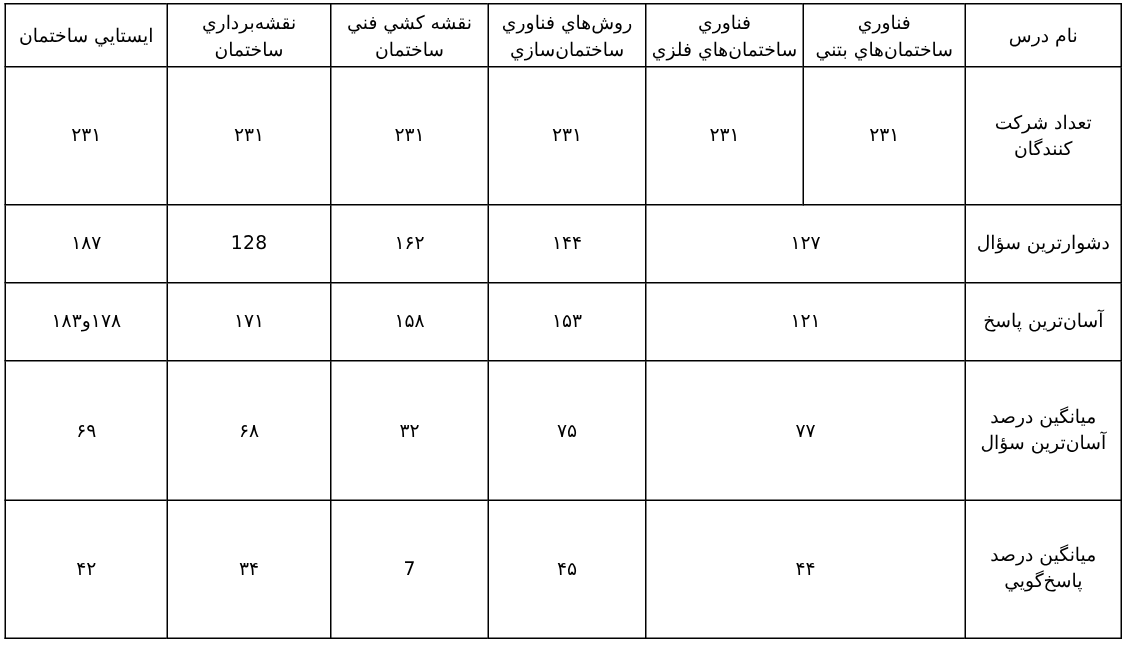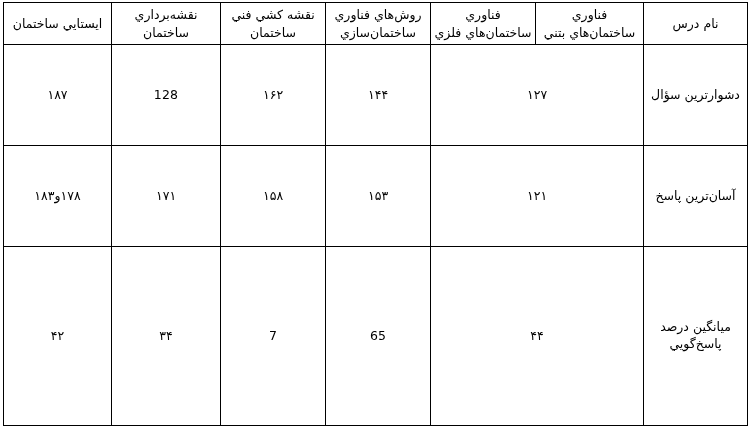--- a/index.html
+++ b/index.html
@@ -83,38 +83,55 @@
         <th>فناوري ساختمان‌هاي بتني</th>
         <th>فناوري ساختمان‌هاي فلزي</th>
         <th>روش‌هاي فناوري ساختمان‌سازي</th>
         <th>نقشه كشي فني ساختمان</th>
         <th>نقشه‌برداري ساختمان</th>
         <th>ايستايي ساختمان</th>
       </tr>
     </thead>
     <tbody>
       <tr>
+        <td class="rowlabel">تعداد شركت كنندگان</td>
+        <td class="num">۲۳۱</td>
+        <td class="num">۲۳۱</td>
+        <td class="num">۲۳۱</td>
+        <td class="num">۲۳۱</td>
+        <td class="num">۲۳۱</td>
+        <td class="num">۲۳۱</td>
+      </tr>
+      <tr>
         <td class="rowlabel">دشوارترين سؤال</td>
         <td class="num" colspan="2">۱۲۷</td>
         <td class="num">۱۴۴</td>
         <td class="num">۱۶۲</td>
         <td class="num">128</td>
         <td class="num">۱۸۷</td>
       </tr>
       <tr>
         <td class="rowlabel">آسان‌ترين پاسخ</td>
         <td class="num" colspan="2">۱۲۱</td>
         <td class="num">۱۵۳</td>
         <td class="num">۱۵۸</td>
         <td class="num">۱۷۱</td>
         <td class="num nowrap">۱۷۸و۱۸۳</td>
       </tr>
       <tr>
+        <td class="rowlabel">میانگین درصد آسان‌ترين سؤال</td>
+        <td class="num" colspan="2">۷۷</td>
+        <td class="num">۷۵</td>
+        <td class="num">۳۲</td>
+        <td class="num">۶۸</td>
+        <td class="num">۶۹</td>
+      </tr>
+      <tr>
         <td class="rowlabel">میانگین درصد پاسخ‌گويي</td>
         <td class="num" colspan="2">۴۴</td>
-        <td class="num">65</td>
+        <td class="num">۴۵</td>
         <td class="num">7</td>
         <td class="num">۳۴</td>
         <td class="num">۴۲</td>
       </tr>
     </tbody>
   </table>
 </div>
 
 </body></html>

